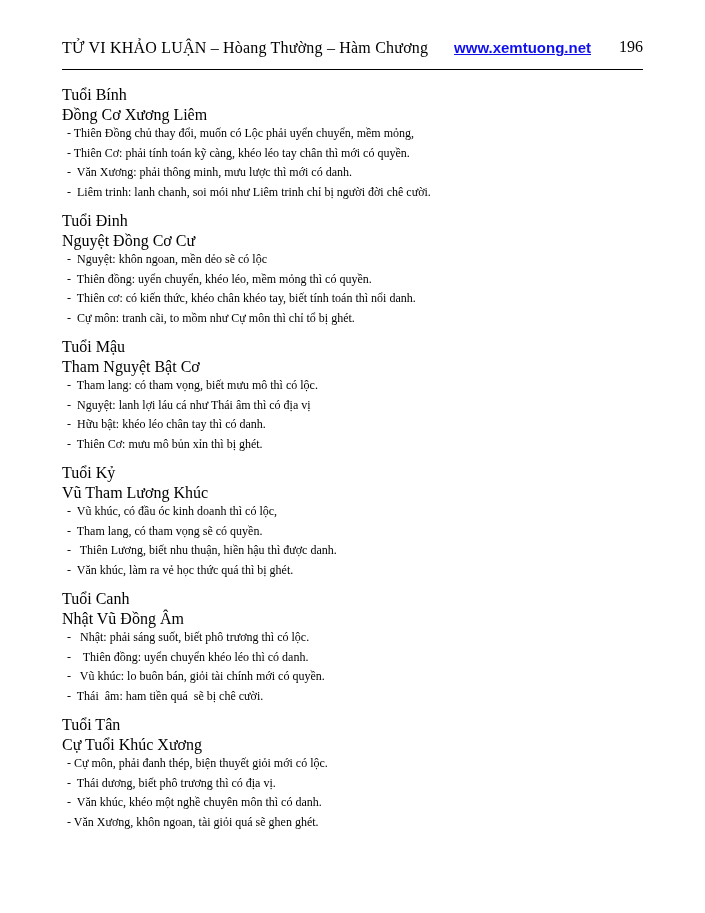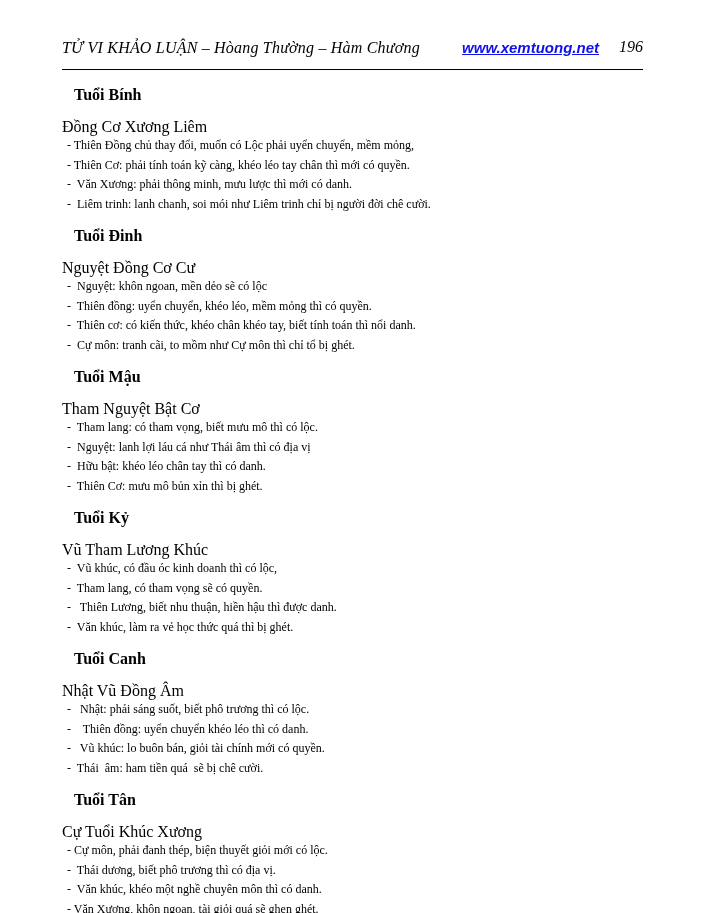--- a/index.html
+++ b/index.html
@@ -14,54 +14,53 @@
     color: #000000;
     overflow: hidden;
   }
   .page {
     padding: 38px 62px 0 62px;
   }
   .header {
     display: flex;
     justify-content: space-between;
     align-items: baseline;
-    font-style: italic;
   }
   .doc-title {
     font-size: 16px;
     letter-spacing: 0.2px;
     white-space: pre;
   }
   .header-right {
     display: flex;
     align-items: flex-end;
-    gap: 20px;
+    gap: 28px;
   }
   .site-link {
     font-family: "Liberation Sans", sans-serif;
     font-size: 15px;
     font-weight: bold;
     text-decoration: underline;
     color: #1010ee;
   }
   .page-num {
     font-size: 16px;
   }
   .rule {
     border-top: 1.6px solid #000000;
     margin-top: 12px;
     margin-bottom: 15px;
   }
   .section {
     margin-bottom: 9px;
   }
   .sec-title {
-    margin: 12px;
+    margin: 0;
     font-size: 16px;
-    font-weight: bold;
+    font-weight: normal;
     line-height: 19.5px;
     white-space: pre-wrap;
   }
   .sec-subtitle {
     font-size: 16px;
     line-height: 19.5px;
     white-space: pre-wrap;
   }
   .item {
     font-size: 12px;

